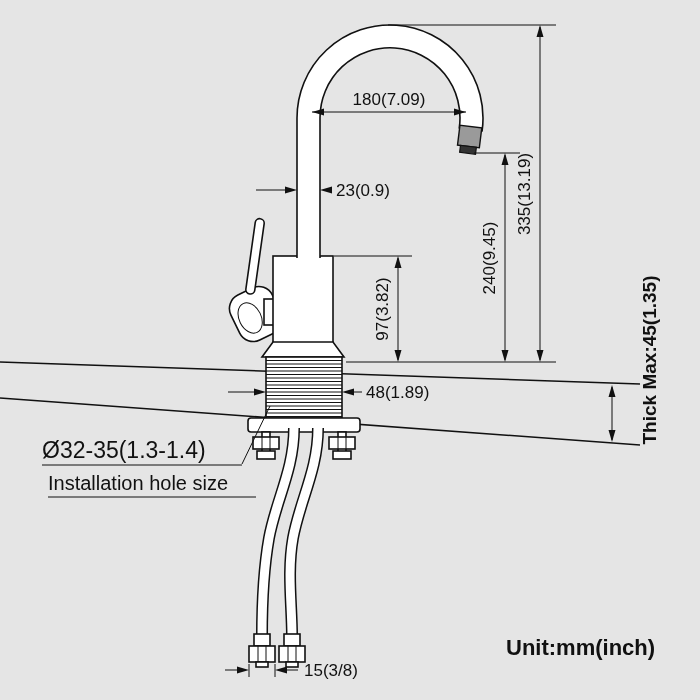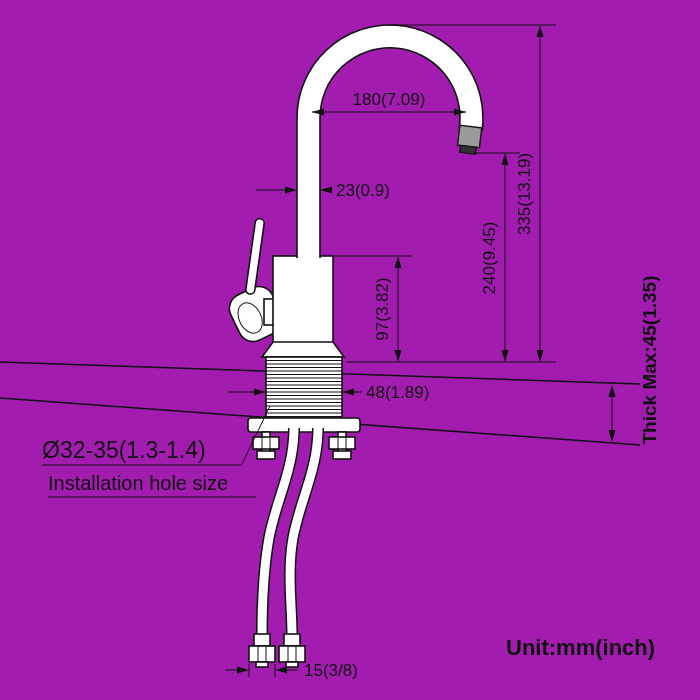--- a/index.html
+++ b/index.html
@@ -1,16 +1,16 @@
 <!DOCTYPE html>
 <html><head>
 <meta charset="utf-8">
 <style>
   html,body{margin:0;padding:0;background:#fff;width:700px;height:700px;overflow:hidden;}
-  #stage{width:700px;height:700px;background:#a21caf;position:relative;font-family:"Liberation Sans",sans-serif;}
+  #stage{width:700px;height:700px;background:#e5e5e5;position:relative;font-family:"Liberation Sans",sans-serif;}
   svg{display:block;}
   .ln{stroke:#111;stroke-width:1.6;fill:none;}
   .thin{stroke:#111;stroke-width:1;fill:none;}
   .wht{fill:#fff;stroke:#111;stroke-width:1.6;}
   .arr{fill:#111;stroke:none;}
   .dim{font-family:"Liberation Sans",sans-serif;font-size:17px;fill:#111;}
   .lbl-lg{font-family:"Liberation Sans",sans-serif;font-size:23px;fill:#111;}
   .lbl-md{font-family:"Liberation Sans",sans-serif;font-size:20px;fill:#111;}
   .bold{font-weight:bold;}
 </style>

